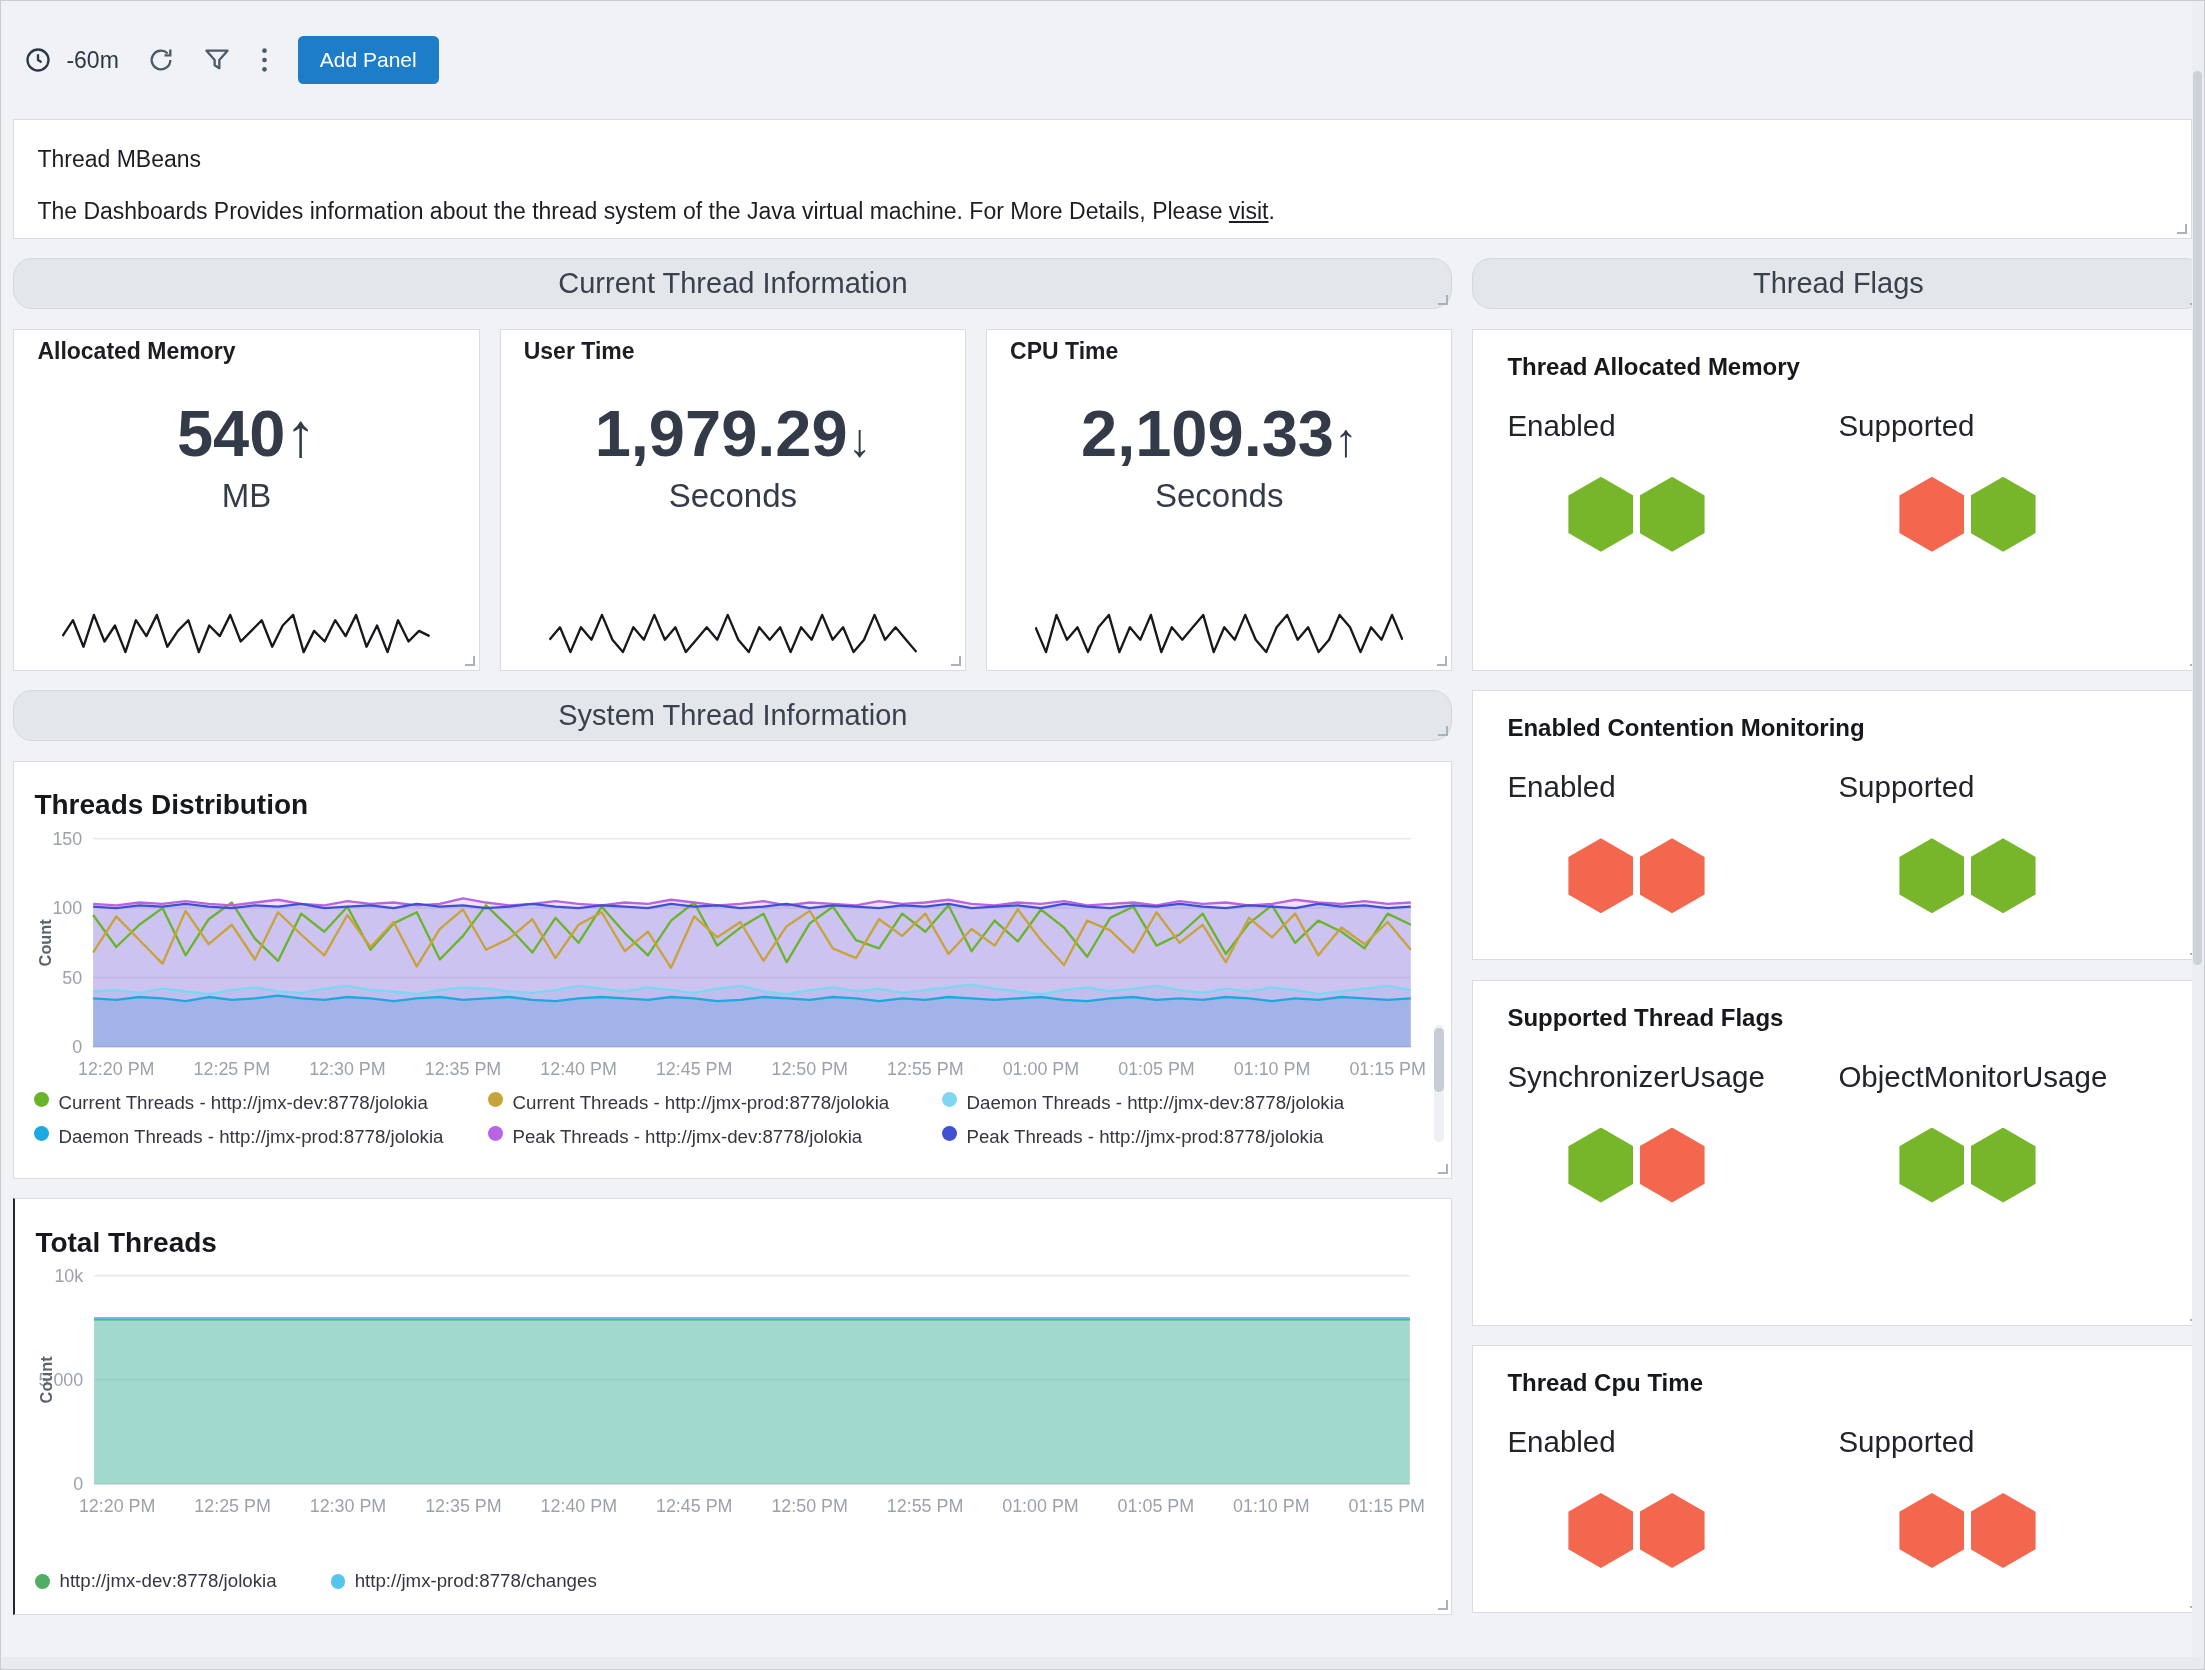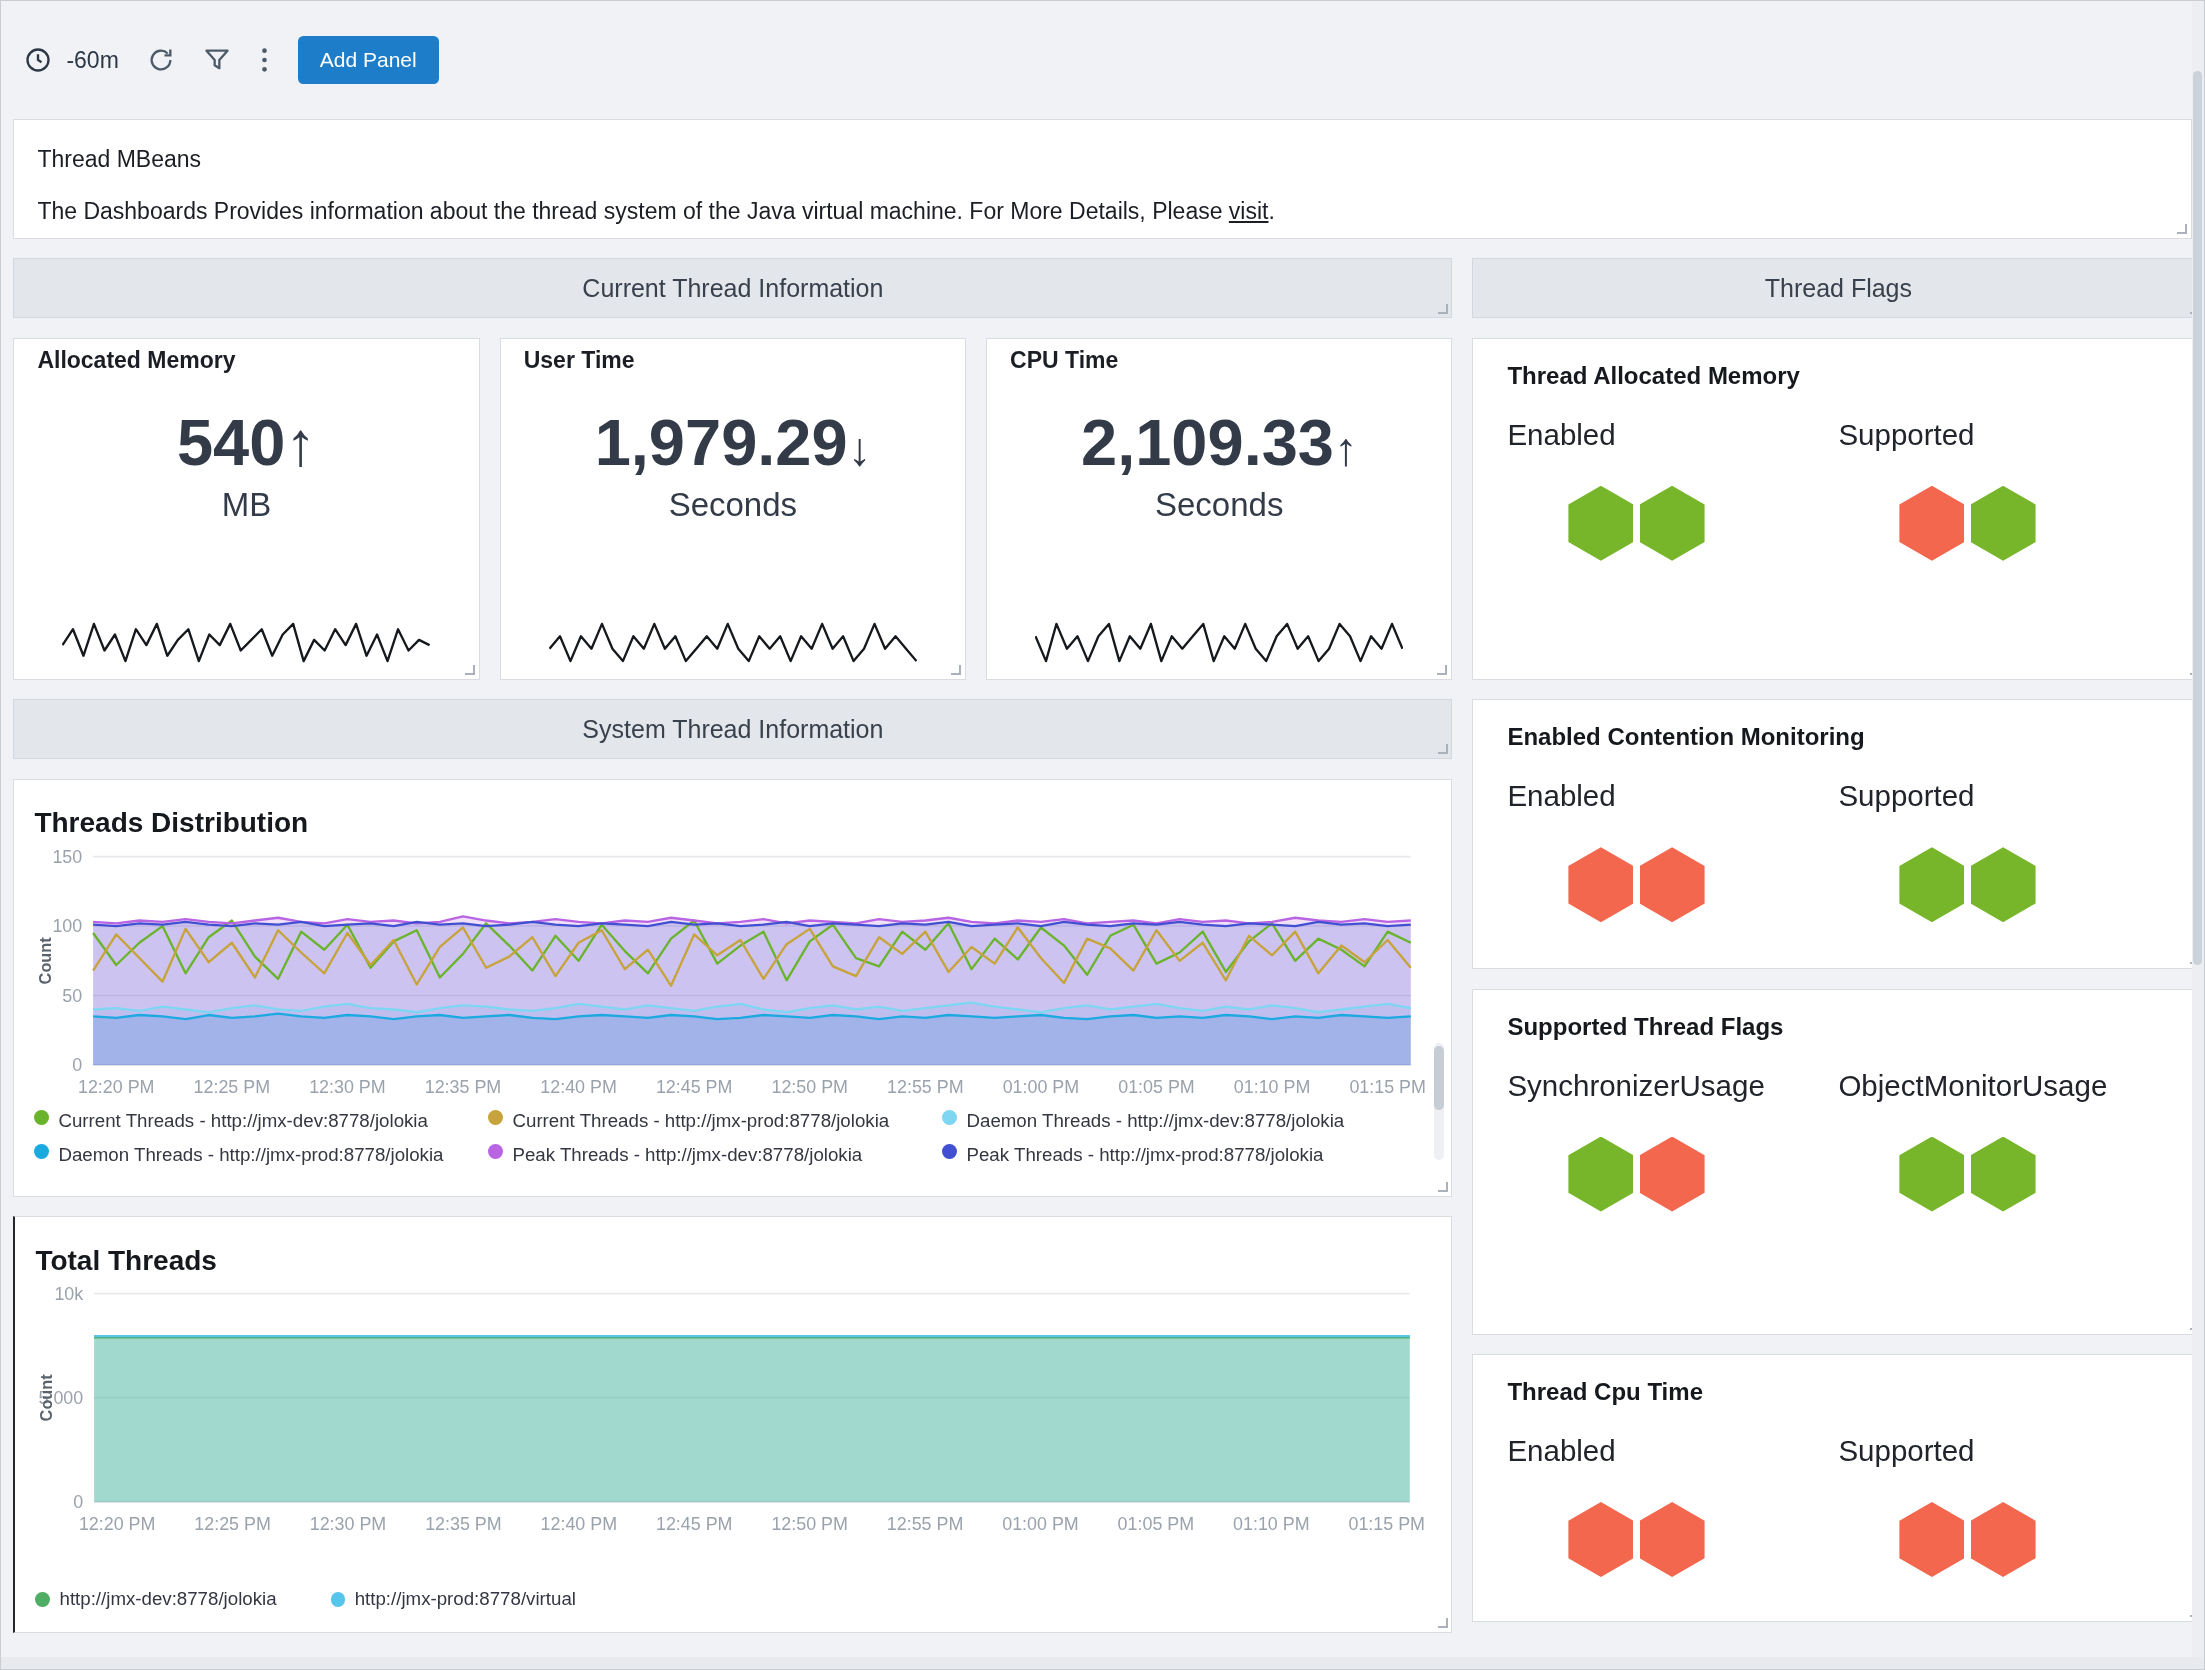--- a/index.html
+++ b/index.html
@@ -24,21 +24,21 @@
 
   .mbeans { padding: 26.4px 23px; height: 120px; margin-bottom: 19.4px; }
   .mb-title { font-size: 23px; color: #1b1e24; margin-bottom: 25px; }
   .mb-body { font-size: 23px; color: #1b1e24; }
   .mb-body a { color: #1b1e24; text-decoration: underline; cursor: pointer; }
 
   .cols { display: flex; gap: 20px; }
   .col-left { width: 1439px; display: flex; flex-direction: column; gap: 19.4px; }
   .col-right { flex: 1; display: flex; flex-direction: column; gap: 19.4px; }
 
-  .sec-header { height: 60px; background: #e3e7ec; border-color: #d3d8de; display: flex; align-items: center; justify-content: center; font-size: 25px; color: #39414d; }
+  .sec-header { height: 51px; background: #e3e7ec; border-color: #d3d8de; display: flex; align-items: center; justify-content: center; font-size: 29px; color: #39414d; border-radius: 19px; }
 
   
   .metric-row { display: flex; gap: 20px; }
   .metric { flex: 1; height: 342px; padding: 8px 23px; display: flex; flex-direction: column; }
   .metric-title { font-size: 23px; font-weight: 700; color: #1b1e24; }
   .metric-value { text-align: center; margin-top: 36px; font-size: 65px; font-weight: 700; color: #333b49; line-height: 1; }
   .metric-arrow { font-size: .72em; font-weight: 700; }
   .metric-arrow.big { font-size: .95em; }
   .metric-unit { text-align: center; font-size: 33px; color: #333b49; margin-top: 11px; }
   .spark { margin-top: auto; margin-bottom: 6.2px; height: 45px; width: 88%; align-self: center; }
@@ -243,21 +243,21 @@
                 <path d="M76 72.27999999999999L105.6842105263158 72.27999999999999L135.3684210526316 72.27999999999999L165.05263157894737 72.27999999999999L194.73684210526318 72.27999999999999L224.42105263157896 72.27999999999999L254.10526315789474 72.27999999999999L283.7894736842105 72.27999999999999L313.47368421052636 72.27999999999999L343.1578947368421 72.27999999999999L372.8421052631579 72.27999999999999L402.5263157894737 72.27999999999999L432.2105263157895 72.27999999999999L461.89473684210526 72.27999999999999L491.57894736842104 72.27999999999999L521.2631578947369 72.27999999999999L550.9473684210527 72.27999999999999L580.6315789473684 72.27999999999999L610.3157894736842 72.27999999999999L640 72.27999999999999L669.6842105263158 72.27999999999999L699.3684210526316 72.27999999999999L729.0526315789474 72.27999999999999L758.7368421052631 72.27999999999999L788.421052631579 72.27999999999999L818.1052631578947 72.27999999999999L847.7894736842105 72.27999999999999L877.4736842105264 72.27999999999999L907.1578947368421 72.27999999999999L936.8421052631579 72.27999999999999L966.5263157894736 72.27999999999999L996.2105263157895 72.27999999999999L1025.8947368421054 72.27999999999999L1055.578947368421 72.27999999999999L1085.2631578947369 72.27999999999999L1114.9473684210527 72.27999999999999L1144.6315789473683 72.27999999999999L1174.3157894736842 72.27999999999999L1204 72.27999999999999L1233.6842105263158 72.27999999999999L1263.3684210526317 72.27999999999999L1293.0526315789473 72.27999999999999L1322.7368421052631 72.27999999999999L1352.421052631579 72.27999999999999L1382.1052631578948 72.27999999999999L1411.7894736842106 72.27999999999999L1441.4736842105262 72.27999999999999L1471.157894736842 72.27999999999999L1500.842105263158 72.27999999999999L1530.5263157894738 72.27999999999999L1560.2105263157894 72.27999999999999L1589.8947368421052 72.27999999999999L1619.578947368421 72.27999999999999L1649.2631578947369 72.27999999999999L1678.9473684210527 72.27999999999999L1708.6315789473683 72.27999999999999L1738.3157894736842 72.27999999999999L1768 72.27999999999999L1768 284L76 284Z" fill="#4fae63" fill-opacity="0.38" stroke="none"></path>
                 <path d="M76 70.672L105.6842105263158 70.672L135.3684210526316 70.672L165.05263157894737 70.672L194.73684210526318 70.672L224.42105263157896 70.672L254.10526315789474 70.672L283.7894736842105 70.672L313.47368421052636 70.672L343.1578947368421 70.672L372.8421052631579 70.672L402.5263157894737 70.672L432.2105263157895 70.672L461.89473684210526 70.672L491.57894736842104 70.672L521.2631578947369 70.672L550.9473684210527 70.672L580.6315789473684 70.672L610.3157894736842 70.672L640 70.672L669.6842105263158 70.672L699.3684210526316 70.672L729.0526315789474 70.672L758.7368421052631 70.672L788.421052631579 70.672L818.1052631578947 70.672L847.7894736842105 70.672L877.4736842105264 70.672L907.1578947368421 70.672L936.8421052631579 70.672L966.5263157894736 70.672L996.2105263157895 70.672L1025.8947368421054 70.672L1055.578947368421 70.672L1085.2631578947369 70.672L1114.9473684210527 70.672L1144.6315789473683 70.672L1174.3157894736842 70.672L1204 70.672L1233.6842105263158 70.672L1263.3684210526317 70.672L1293.0526315789473 70.672L1322.7368421052631 70.672L1352.421052631579 70.672L1382.1052631578948 70.672L1411.7894736842106 70.672L1441.4736842105262 70.672L1471.157894736842 70.672L1500.842105263158 70.672L1530.5263157894738 70.672L1560.2105263157894 70.672L1589.8947368421052 70.672L1619.578947368421 70.672L1649.2631578947369 70.672L1678.9473684210527 70.672L1708.6315789473683 70.672L1738.3157894736842 70.672L1768 70.672L1768 284L76 284Z" fill="#56c5ec" fill-opacity="0.26" stroke="none"></path>
                 <path d="M76 72.27999999999999L105.6842105263158 72.27999999999999L135.3684210526316 72.27999999999999L165.05263157894737 72.27999999999999L194.73684210526318 72.27999999999999L224.42105263157896 72.27999999999999L254.10526315789474 72.27999999999999L283.7894736842105 72.27999999999999L313.47368421052636 72.27999999999999L343.1578947368421 72.27999999999999L372.8421052631579 72.27999999999999L402.5263157894737 72.27999999999999L432.2105263157895 72.27999999999999L461.89473684210526 72.27999999999999L491.57894736842104 72.27999999999999L521.2631578947369 72.27999999999999L550.9473684210527 72.27999999999999L580.6315789473684 72.27999999999999L610.3157894736842 72.27999999999999L640 72.27999999999999L669.6842105263158 72.27999999999999L699.3684210526316 72.27999999999999L729.0526315789474 72.27999999999999L758.7368421052631 72.27999999999999L788.421052631579 72.27999999999999L818.1052631578947 72.27999999999999L847.7894736842105 72.27999999999999L877.4736842105264 72.27999999999999L907.1578947368421 72.27999999999999L936.8421052631579 72.27999999999999L966.5263157894736 72.27999999999999L996.2105263157895 72.27999999999999L1025.8947368421054 72.27999999999999L1055.578947368421 72.27999999999999L1085.2631578947369 72.27999999999999L1114.9473684210527 72.27999999999999L1144.6315789473683 72.27999999999999L1174.3157894736842 72.27999999999999L1204 72.27999999999999L1233.6842105263158 72.27999999999999L1263.3684210526317 72.27999999999999L1293.0526315789473 72.27999999999999L1322.7368421052631 72.27999999999999L1352.421052631579 72.27999999999999L1382.1052631578948 72.27999999999999L1411.7894736842106 72.27999999999999L1441.4736842105262 72.27999999999999L1471.157894736842 72.27999999999999L1500.842105263158 72.27999999999999L1530.5263157894738 72.27999999999999L1560.2105263157894 72.27999999999999L1589.8947368421052 72.27999999999999L1619.578947368421 72.27999999999999L1649.2631578947369 72.27999999999999L1678.9473684210527 72.27999999999999L1708.6315789473683 72.27999999999999L1738.3157894736842 72.27999999999999L1768 72.27999999999999" fill="none" stroke="#4fae63" stroke-width="3" stroke-linejoin="round"></path>
                 <path d="M76 70.672L105.6842105263158 70.672L135.3684210526316 70.672L165.05263157894737 70.672L194.73684210526318 70.672L224.42105263157896 70.672L254.10526315789474 70.672L283.7894736842105 70.672L313.47368421052636 70.672L343.1578947368421 70.672L372.8421052631579 70.672L402.5263157894737 70.672L432.2105263157895 70.672L461.89473684210526 70.672L491.57894736842104 70.672L521.2631578947369 70.672L550.9473684210527 70.672L580.6315789473684 70.672L610.3157894736842 70.672L640 70.672L669.6842105263158 70.672L699.3684210526316 70.672L729.0526315789474 70.672L758.7368421052631 70.672L788.421052631579 70.672L818.1052631578947 70.672L847.7894736842105 70.672L877.4736842105264 70.672L907.1578947368421 70.672L936.8421052631579 70.672L966.5263157894736 70.672L996.2105263157895 70.672L1025.8947368421054 70.672L1055.578947368421 70.672L1085.2631578947369 70.672L1114.9473684210527 70.672L1144.6315789473683 70.672L1174.3157894736842 70.672L1204 70.672L1233.6842105263158 70.672L1263.3684210526317 70.672L1293.0526315789473 70.672L1322.7368421052631 70.672L1352.421052631579 70.672L1382.1052631578948 70.672L1411.7894736842106 70.672L1441.4736842105262 70.672L1471.157894736842 70.672L1500.842105263158 70.672L1530.5263157894738 70.672L1560.2105263157894 70.672L1589.8947368421052 70.672L1619.578947368421 70.672L1649.2631578947369 70.672L1678.9473684210527 70.672L1708.6315789473683 70.672L1738.3157894736842 70.672L1768 70.672" fill="none" stroke="#56c5ec" stroke-width="3" stroke-linejoin="round"></path>
               </svg></div>
           <ul class="legend inline"><li>
                 <span class="dot" style="background: rgb(79, 174, 99);"></span>
                 <span>http://jmx-dev:8778/jolokia</span>
               </li><li>
                 <span class="dot" style="background: rgb(86, 197, 236);"></span>
-                <span>http://jmx-prod:8778/virtual</span>
+                <span>http://jmx-prod:8778/changes</span>
               </li></ul>
         <div class="rsz"></div>
           </div>
 
       </div>
 
       <div class="col-right">
         <div class="panel sec-header">
           <span>Thread Flags</span>
         <div class="rsz"></div>

